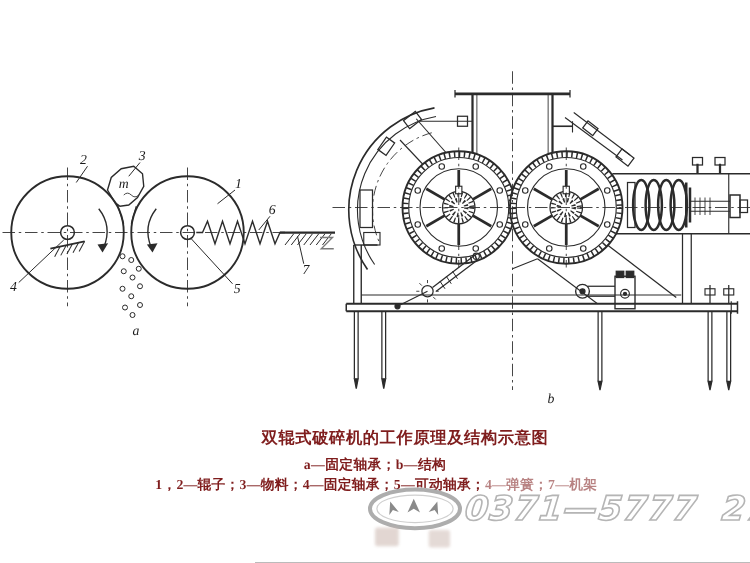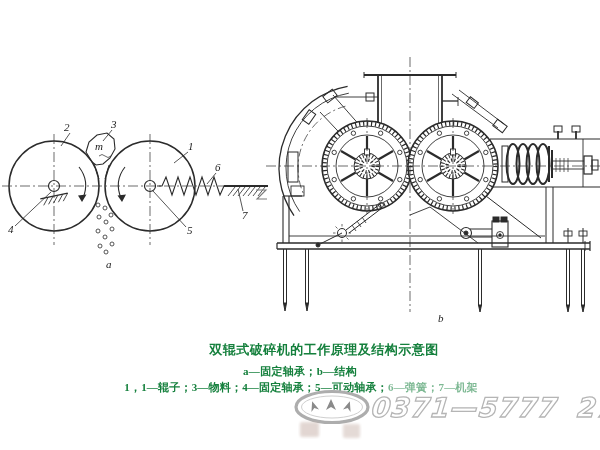--- a/index.html
+++ b/index.html
@@ -1,20 +1,20 @@
 <!DOCTYPE html>
 <html><head>
 <meta charset="utf-8">
 <style>
   html,body{margin:0;padding:0;background:#888;}
   .page{position:relative;width:600px;height:450px;background:#ffffff;overflow:hidden;
         font-family:"Liberation Serif","DejaVu Serif",serif;}
   svg{position:absolute;left:0;top:0;}
   #main-art{z-index:1;}
-  .cap{position:absolute;white-space:nowrap;color:#15803d;z-index:2;transform:translateX(-50%);}
+  .cap{position:absolute;white-space:nowrap;color:#7f1d1d;z-index:2;transform:translateX(-50%);}
   #cap-title{left:324px;top:341px;font-size:13px;font-weight:bold;letter-spacing:0.5px;}
   #cap-sub{left:300px;top:364px;font-size:11px;font-weight:bold;letter-spacing:0.3px;}
   #cap-legend{left:301px;top:380px;font-size:11px;font-weight:bold;letter-spacing:0.2px;}
   #wm-art{z-index:3;pointer-events:none;}
   #wm-phone{position:absolute;left:372px;top:392px;z-index:4;white-space:nowrap;
             font-family:"DejaVu Sans","Liberation Sans",sans-serif;
             font-weight:bold;font-style:italic;font-size:27px;letter-spacing:1px;word-spacing:9px;
             color:rgba(255,255,255,0.30);-webkit-text-stroke:1.3px #b5b5b5;
             transform:skewX(-6deg);}
   .ink{stroke:#2b2b2b;fill:none;}
@@ -304,21 +304,21 @@
     </g>
 
     <polyline points="256,190 266,190 257,199 267,199" stroke="#7a7a7a" fill="none" stroke-width="1.1"></polyline>
 
     <text class="lbl" x="438" y="322" font-size="12">b</text>
   </g>
 </svg>
 
 <div class="cap" id="cap-title">双辊式破碎机的工作原理及结构示意图</div>
 <div class="cap" id="cap-sub">a—固定轴承；b—结构</div>
-<div class="cap" id="cap-legend">1，1—辊子；3—物料；4—固定轴承；5—可动轴承；6—弹簧；7—机架</div>
+<div class="cap" id="cap-legend">1，2—辊子；3—物料；4—固定轴承；5—可动轴承；4—弹簧；7—机架</div>
 
 <svg id="wm-art" width="600" height="450" viewBox="0 0 600 450">
   <defs>
         <filter id="wmblur">
           <feGaussianBlur stdDeviation="1.4"></feGaussianBlur>
         </filter>
       </defs>
   <rect x="388" y="379" width="132" height="16" fill="#ffffff" opacity="0.45"></rect>
   <g>
     <ellipse cx="332" cy="407" rx="36" ry="15.5" fill="rgba(255,255,255,0.72)" stroke="#adadad" stroke-width="3.2"></ellipse>

